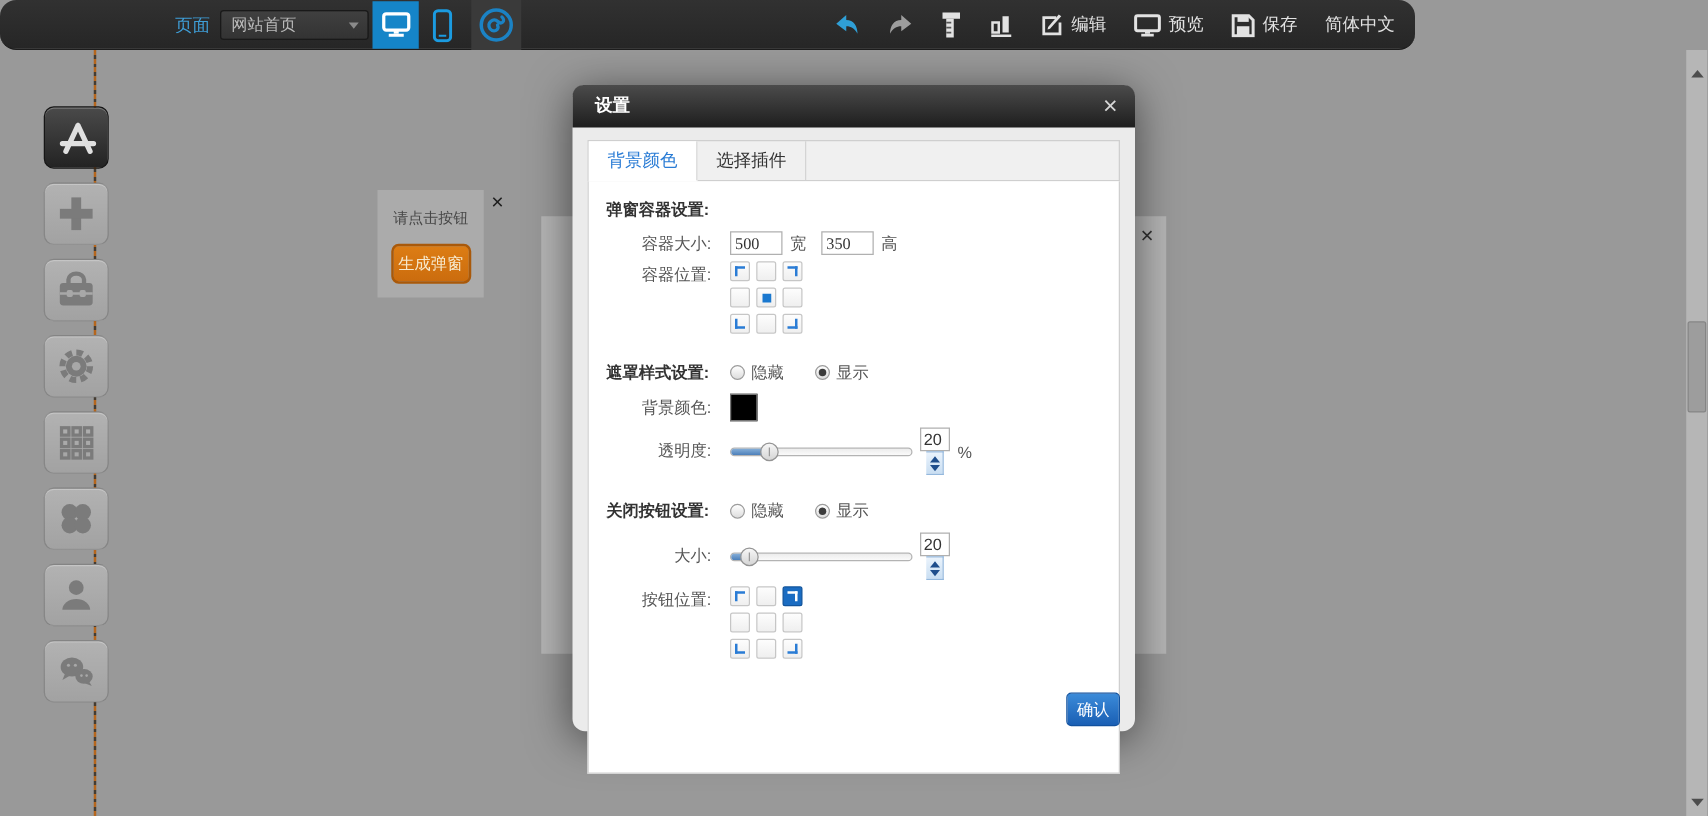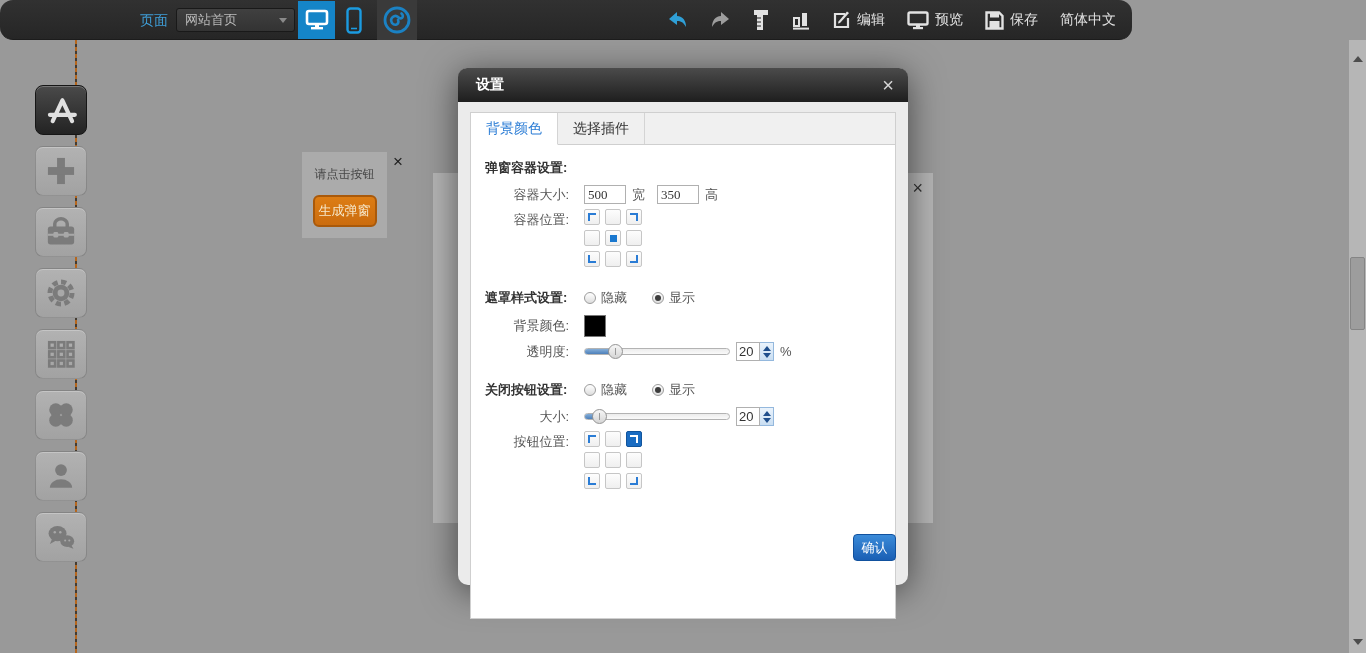--- a/index.html
+++ b/index.html
@@ -105,30 +105,30 @@
   .swatch { width:22px; height:22px; background:#000; border:1px solid #777; cursor:pointer; }
 
   .slider { position:relative; width:146px; height:7px; border:1px solid #b3b3b3; border-radius:4px;
     background:linear-gradient(#ececec,#fafafa); margin-right:6px; cursor:pointer; }
   .slider .fill { position:absolute; left:0; top:0; height:5px; border-radius:4px 0 0 4px;
     background:linear-gradient(#85aed8,#4d80ba); }
   .slider .thumb { position:absolute; top:-5px; width:15px; height:15px; border-radius:50%;
     background:linear-gradient(#f7f7f7,#d5d5d5); border:1px solid #949494; cursor:pointer; }
   .slider .thumb::after { content:""; position:absolute; left:6px; top:3px; width:1px; height:7px; background:#9a9a9a; }
 
-  .spin { display:flex; align-items:center; }
+  .spin { display:flex; align-items:center;flex-direction:column; }
   .spin-val { width:24px; height:19px; border:1px solid #b0b0b0; font-size:13px; color:#333; padding:0 2px; }
   .spin-btns { width:14px; height:19px; border:1px solid #94b8dd; border-left:none;
     background:linear-gradient(#eaf3fc,#c9def2); display:flex; flex-direction:column;
     align-items:center; justify-content:center; gap:2px; cursor:pointer; }
   .spin-up { width:0; height:0; border-left:4px solid transparent; border-right:4px solid transparent; border-bottom:5px solid #1f4e8c; }
   .spin-dn { width:0; height:0; border-left:4px solid transparent; border-right:4px solid transparent; border-top:5px solid #1f4e8c; }
   .pct { margin-left:6px; color:#555; }
 
-  .confirm-btn { position:absolute; right:12px; bottom:24px; width:43px; height:27px;
+  .confirm-btn { position:absolute; right:12px; bottom:4px; width:43px; height:27px;
     background:linear-gradient(#3b8bd9,#1a5fb4); border:1px solid #11519e; border-radius:4px;
     color:#fff; font-size:13px; display:flex; align-items:center; justify-content:center; cursor:pointer; }
 </style>
 </head>
 <body>
 
 <div class="toolbar">
   <span class="tb-item page-label">页面</span>
   <div class="tb-item page-select">
     <span>网站首页</span>

